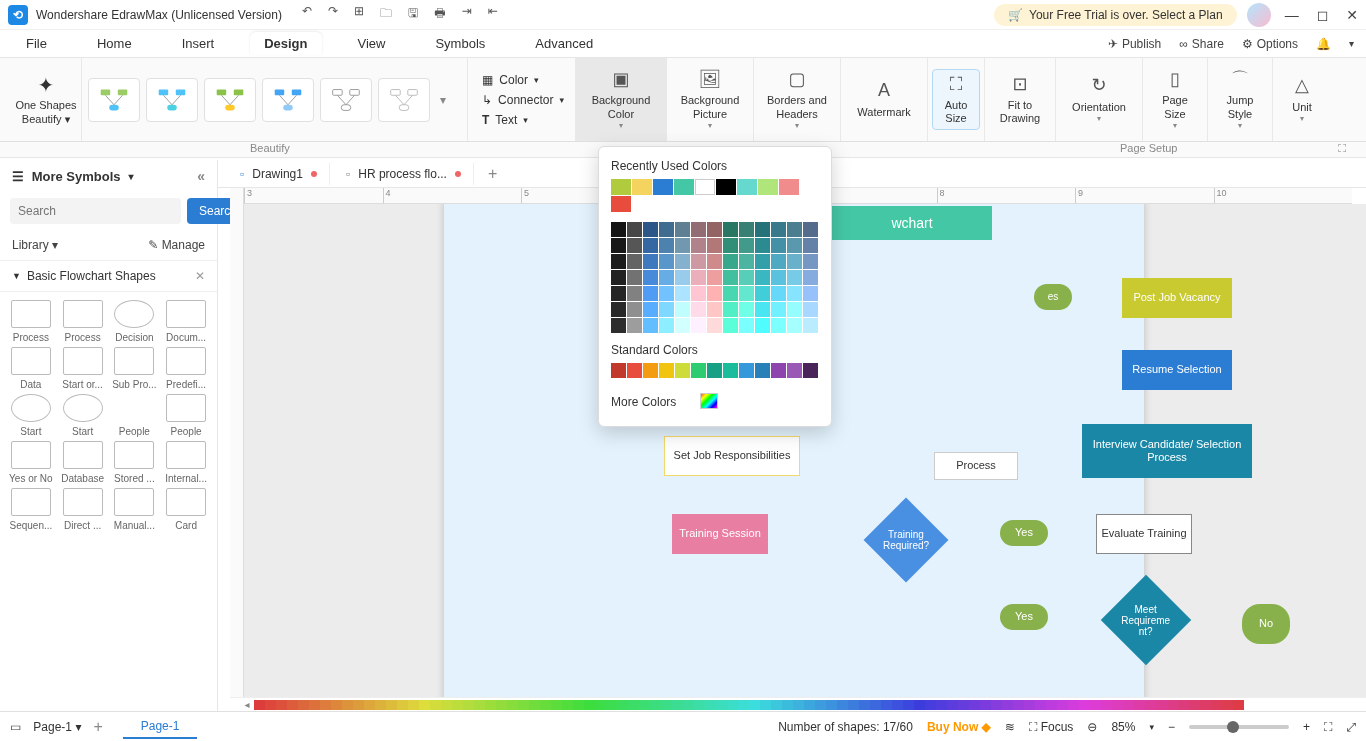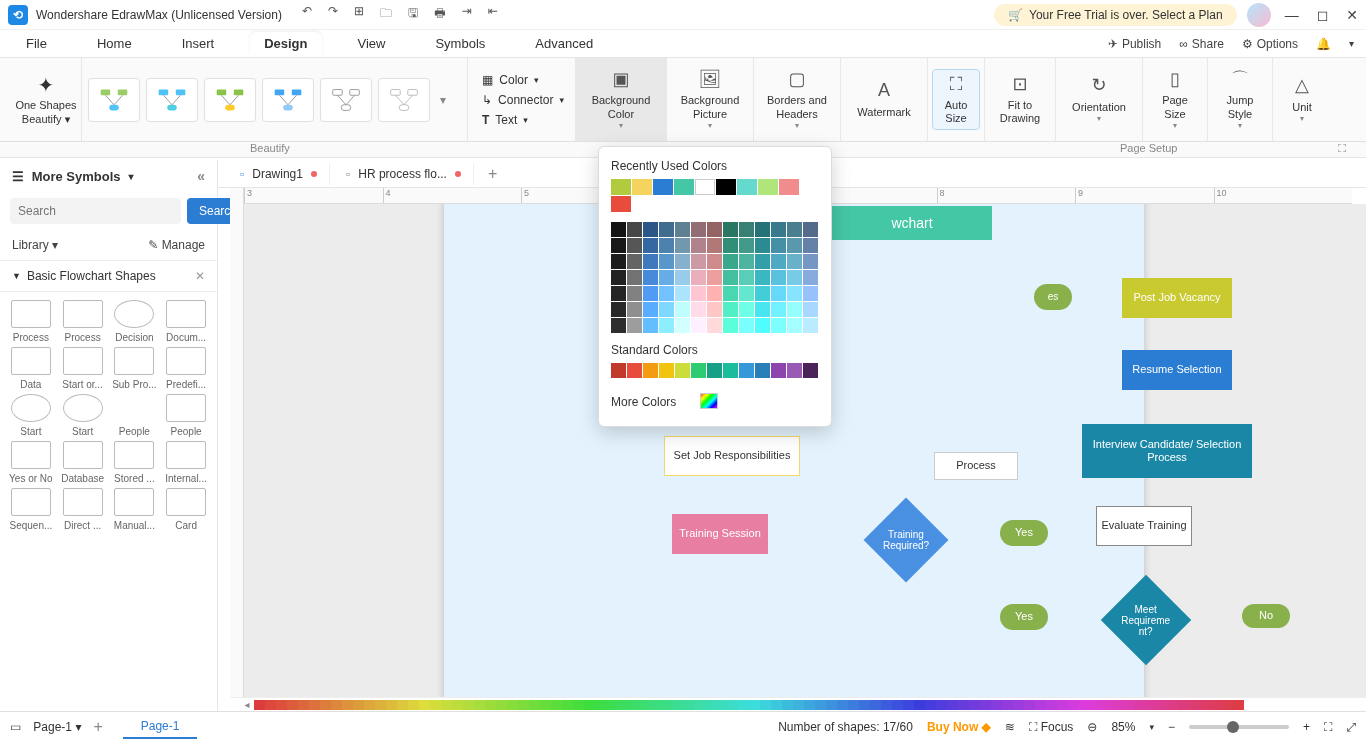--- a/index.html
+++ b/index.html
@@ -74,25 +74,25 @@
 .node { position: absolute; font-size: 11px; text-align: center; display: flex; align-items: center; justify-content: center; padding: 4px; border: 1px solid transparent; line-height: 1.2; }
 .n-title { background: #44c7a5; color: #fff; width: 160px; height: 34px; left: 388px; top: 8px; font-size: 14px; }
 .n-recruit { background: #f3d968; border-radius: 16px; width: 98px; height: 40px; left: 258px; top: 80px; color: #333; }
 .n-yes1 { background: #88b04b; border-radius: 18px; width: 38px; height: 26px; left: 590px; top: 86px; color: #fff; font-size: 10px; }
 .n-post { background: #c9c930; width: 110px; height: 40px; left: 678px; top: 80px; color: #fff; }
 .n-resume { background: #2b7cd3; width: 110px; height: 40px; left: 678px; top: 152px; color: #fff; }
 .n-setjob { background: #fff; border: 1px solid #f3d968; width: 136px; height: 40px; left: 220px; top: 238px; color: #333; }
 .n-process { background: #fff; border: 1px solid #ccc; width: 84px; height: 28px; left: 490px; top: 254px; color: #333; }
 .n-interview { background: #1b87a6; width: 170px; height: 54px; left: 638px; top: 226px; color: #fff; }
 .n-training { background: #e87ea1; width: 96px; height: 40px; left: 228px; top: 316px; color: #fff; }
-.n-evaluate { background: #fff; border: 1px solid #888; width: 96px; height: 40px; left: 652px; top: 308px; color: #333; }
+.n-evaluate { background: #fff; border: 1px solid #888; width: 96px; height: 40px; left: 652px; top: 316px; color: #333; }
 .n-yes2 { background: #88b04b; border-radius: 18px; width: 48px; height: 26px; left: 556px; top: 322px; color: #fff; }
 .n-becomes { background: #2b7cd3; width: 136px; height: 40px; left: 218px; top: 398px; color: #fff; }
 .n-yes3 { background: #88b04b; border-radius: 18px; width: 48px; height: 26px; left: 556px; top: 406px; color: #fff; }
-.n-no { background: #88b04b; border-radius: 18px; width: 48px; height: 24px; left: 798px; top: 406px; color: #fff; }
+.n-no { background: #88b04b; border-radius: 18px; width: 48px; height: 40px; left: 798px; top: 406px; color: #fff; }
 .diamond { position: absolute; width: 90px; height: 50px; background: #4a90e2; transform: rotate(45deg); display: flex; align-items: center; justify-content: center; }
 .diamond span { transform: rotate(-45deg); color: #fff; font-size: 10px; text-align: center; }
 .d-train { left: 432px; top: 312px; width: 60px; height: 60px; }
 .d-meet { left: 670px; top: 390px; width: 64px; height: 64px; background: #1b87a6; }
 
 
 .picker { position: absolute; left: 598px; top: 146px; width: 234px; background: #fff; border: 1px solid #dcdcdc; border-radius: 6px; box-shadow: 0 6px 20px rgba(0,0,0,0.18); padding: 10px 12px 12px; z-index: 50; }
 .picker h4 { font-size: 12px; font-weight: 400; margin: 2px 0 6px; color: #333; }
 .swatch-row { display: flex; flex-wrap: wrap; gap: 1px; margin-bottom: 10px; }
 .sw { width: 15px; height: 15px; cursor: pointer; }

